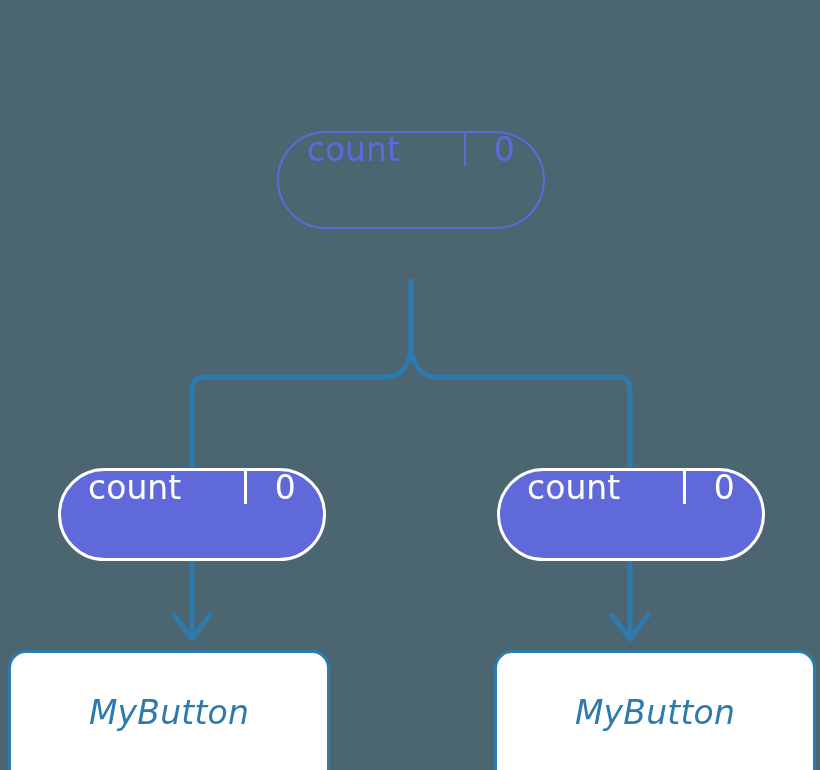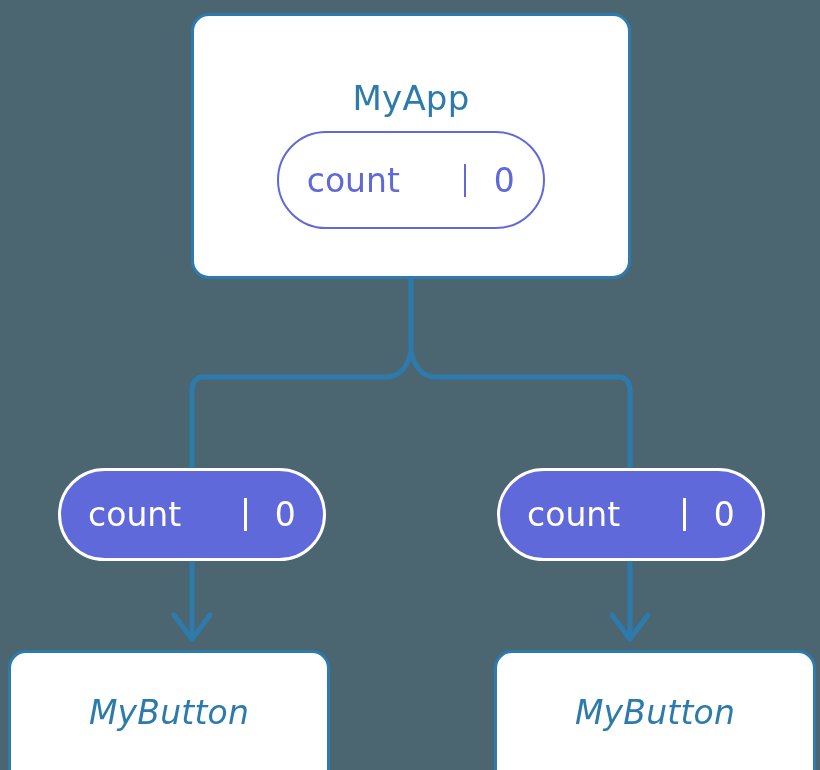--- a/index.html
+++ b/index.html
@@ -69,21 +69,21 @@
     top: 40px;
     font-size: 33px;
     font-style: italic;
   }
 
   
   .pill {
     position: absolute;
     box-sizing: border-box;
     display: flex;
-    align-items: center;
+    align-items: flex-start;
     border-radius: 999px;
     z-index: 4;
     overflow: hidden;
     gap: 36px;
   }
   .pill-key, .pill-val {
     display: flex;
     align-items: center;
     justify-content: center;
     font-size: 33px;
@@ -156,23 +156,20 @@
     <path d="M411,351 C408,366 400,377 386,377 L203,377 C196,377 192,383 192,390 L192,468" fill="none" stroke="#2d7aad" stroke-width="5" stroke-linecap="butt"></path>
     <path d="M411,351 C414,366 422,377 436,377 L619,377 C626,377 630,383 630,390 L630,468" fill="none" stroke="#2d7aad" stroke-width="5" stroke-linecap="butt"></path>
 
     <path d="M192,561 L192,641" fill="none" stroke="#2d7aad" stroke-width="5"></path>
     <path d="M174,615 L192,639 L210,615" fill="none" stroke="#2d7aad" stroke-width="5" stroke-linecap="round" stroke-linejoin="round"></path>
 
     <path d="M630,561 L630,641" fill="none" stroke="#2d7aad" stroke-width="5"></path>
     <path d="M612,615 L630,639 L648,615" fill="none" stroke="#2d7aad" stroke-width="5" stroke-linecap="round" stroke-linejoin="round"></path>
   </svg>
 
-  <div id="myapp-box" class="node-box">
-    <div id="myapp-title" class="node-title">MyApp</div>
-  </div>
 
   <div id="pill-myapp" class="pill pill-hollow">
     <div class="pill-key">count</div>
     <div class="pill-val">0</div>
   </div>
 
   <div id="pill-left" class="pill pill-filled">
     <div class="pill-key">count</div>
     <div class="pill-val">0</div>
   </div>

